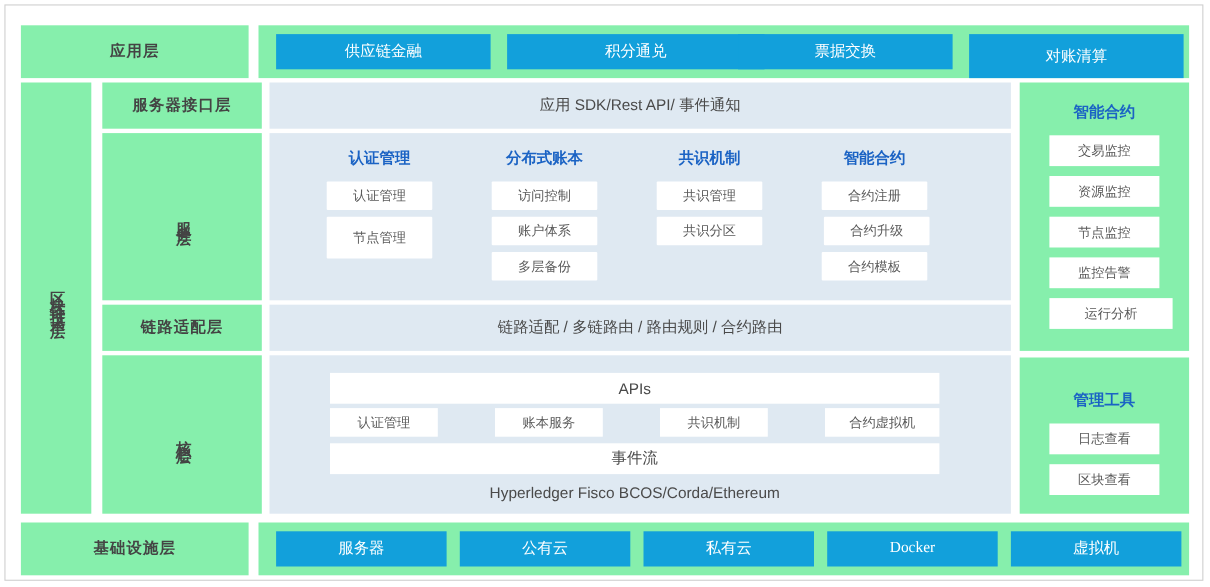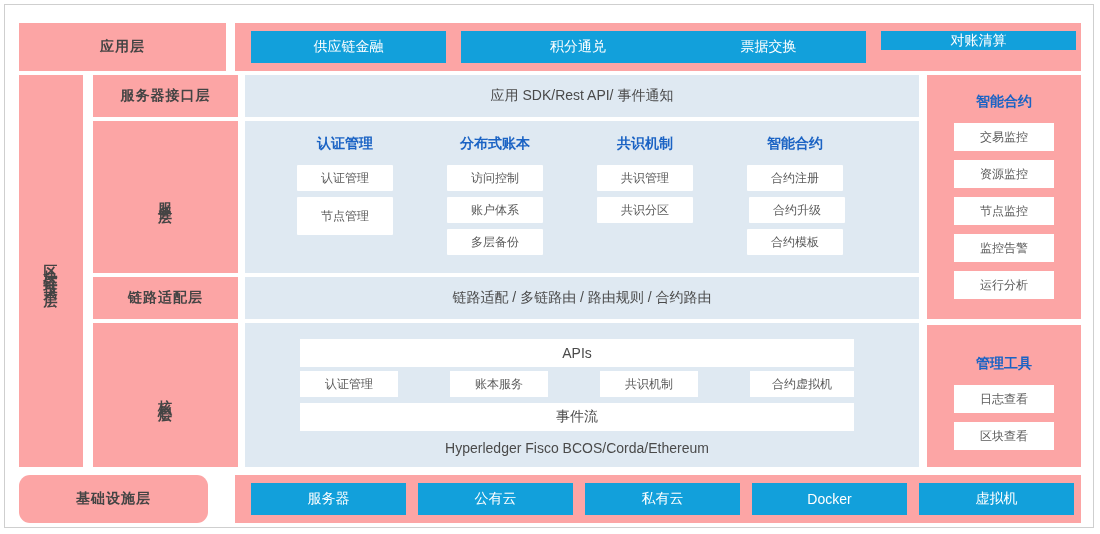--- a/index.html
+++ b/index.html
@@ -8,21 +8,21 @@
     background:#ffffff;
     font-family:"Liberation Sans","DejaVu Sans",sans-serif;
     color:#444;
     overflow:hidden;
   }
   .frame{
     position:absolute;left:4px;top:4px;width:1090px;height:524px;
     border:1px solid #cfcfcf;background:#fff;box-sizing:border-box;
   }
   
-  .grey{background:#fca5a5;}
+  .grey{background:#86efac;font-family:Liberation Serif, serif;}
   .lblue{background:#dfe9f2;}
   .blue{background:#12a0db;}
 
   .abs{position:absolute;box-sizing:border-box;}
   .ctr{display:flex;align-items:center;justify-content:center;text-align:center;}
 
   .layer-label{font-weight:bold;font-size:14px;color:#444;letter-spacing:1px;}
   .vert-label{
     font-weight:bold;font-size:14px;color:#444;
     writing-mode:vertical-rl;text-orientation:upright;
@@ -47,21 +47,21 @@
 <div class="frame">
 
   <div class="abs grey ctr" style="left:14px;top:18px;width:207px;height:48px;">
     <span class="layer-label">应用层</span>
   </div>
 
   <div class="abs grey" style="left:230px;top:18px;width:846px;height:48px;">
     <div class="abs blue ctr blue-tile" style="left:16px;top:8px;width:195px;height:32px;">供应链金融</div>
     <div class="abs blue ctr blue-tile" style="left:226px;top:8px;width:234px;height:32px;">积分通兑</div>
     <div class="abs blue ctr blue-tile" style="left:436px;top:8px;width:195px;height:32px;">票据交换</div>
-    <div class="abs blue ctr blue-tile" style="left:646px;top:8px;width:195px;height:19px;">对账清算</div>
+    <div class="abs blue ctr blue-tile" style="left:646px;top:8px;width:195px;height:40px;">对账清算</div>
   </div>
 
   <div class="abs grey ctr" style="left:14px;top:70px;width:64px;height:392px;">
     <span class="vert-label">区块链技术层</span>
   </div>
 
   <div class="abs grey ctr" style="left:88px;top:70px;width:145px;height:42px;">
     <span class="layer-label">服务器接口层</span>
   </div>
   <div class="abs lblue ctr band-text" style="left:240px;top:70px;width:674px;height:42px;">应用 SDK/Rest API/ 事件通知</div>
@@ -113,30 +113,30 @@
 
     <div class="abs core-foot ctr" style="left:55px;top:112px;width:554px;height:26px;">Hyperledger Fisco BCOS/Corda/Ethereum</div>
   </div>
 
   <div class="abs grey" style="left:922px;top:70px;width:154px;height:244px;">
     <div class="abs ctr side-head" style="left:0;top:16px;width:154px;height:22px;">智能合约</div>
     <div class="abs side-cell ctr" style="left:27px;top:48px;width:100px;height:28px;">交易监控</div>
     <div class="abs side-cell ctr" style="left:27px;top:85px;width:100px;height:28px;">资源监控</div>
     <div class="abs side-cell ctr" style="left:27px;top:122px;width:100px;height:28px;">节点监控</div>
     <div class="abs side-cell ctr" style="left:27px;top:159px;width:100px;height:28px;">监控告警</div>
-    <div class="abs side-cell ctr" style="left:27px;top:196px;width:100px;height:28px;">运行分析</div>
+    <div class="abs side-cell ctr" style="left:27px;top:196px;width:112px;height:28px;">运行分析</div>
   </div>
 
   <div class="abs grey" style="left:922px;top:320px;width:154px;height:142px;">
     <div class="abs ctr side-head" style="left:0;top:28px;width:154px;height:22px;">管理工具</div>
     <div class="abs side-cell ctr" style="left:27px;top:60px;width:100px;height:28px;">日志查看</div>
     <div class="abs side-cell ctr" style="left:27px;top:97px;width:100px;height:28px;">区块查看</div>
   </div>
 
-  <div class="abs grey ctr" style="left:14px;top:470px;width:189px;height:48px;border-radius:11px;">
+  <div class="abs grey ctr" style="left:14px;top:470px;width:207px;height:48px;">
     <span class="layer-label">基础设施层</span>
   </div>
 
   <div class="abs grey" style="left:230px;top:470px;width:846px;height:48px;">
     <div class="abs blue ctr blue-tile" style="left:16px;top:8px;width:155px;height:32px;">服务器</div>
     <div class="abs blue ctr blue-tile" style="left:183px;top:8px;width:155px;height:32px;">公有云</div>
     <div class="abs blue ctr blue-tile" style="left:350px;top:8px;width:155px;height:32px;">私有云</div>
     <div class="abs blue ctr blue-tile" style="left:517px;top:8px;width:155px;height:32px;">Docker</div>
     <div class="abs blue ctr blue-tile" style="left:684px;top:8px;width:155px;height:32px;">虚拟机</div>
   </div>

